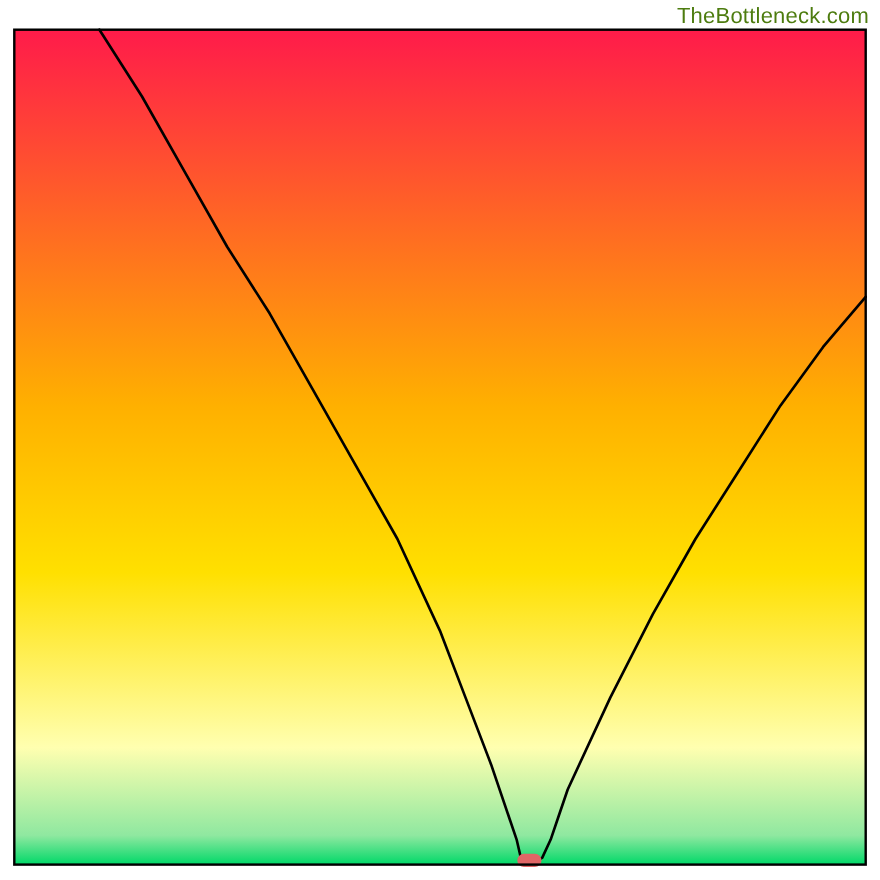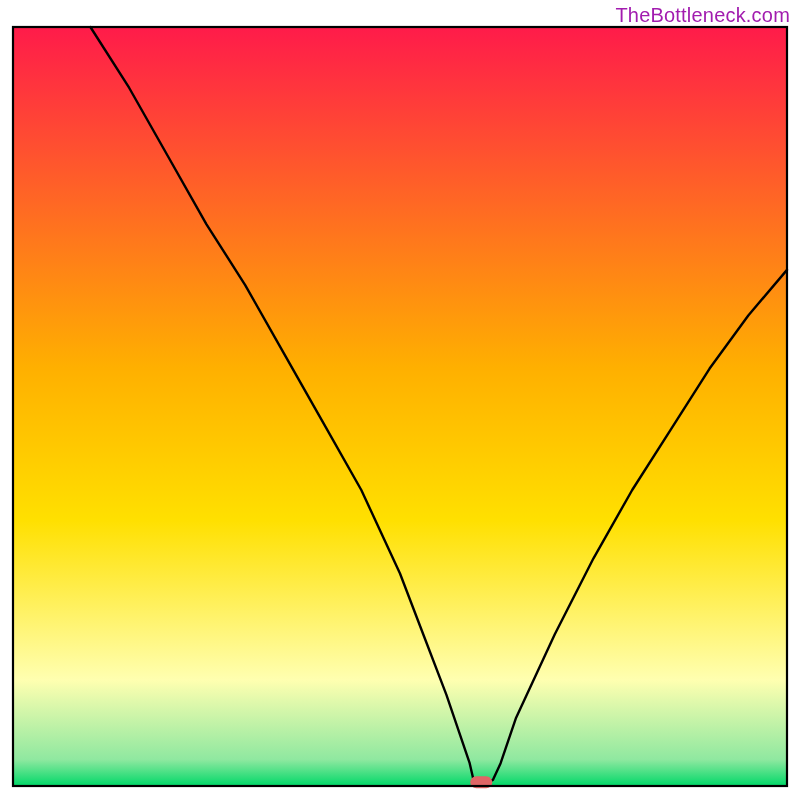--- a/index.html
+++ b/index.html
@@ -14,21 +14,21 @@
   .chart-container {
     position: relative;
     width: 800px;
     height: 800px;
   }
   .attribution {
     position: absolute;
     top: 4px;
     right: 10px;
     z-index: 20;
-    color: #a21caf;
+    color: #4d7c0f;
     font-size: 20px;
     font-weight: 500;
     letter-spacing: 0.2px;
   }
   svg.plot {
     position: absolute;
     left: 0;
     top: 0;
   }
 </style>

